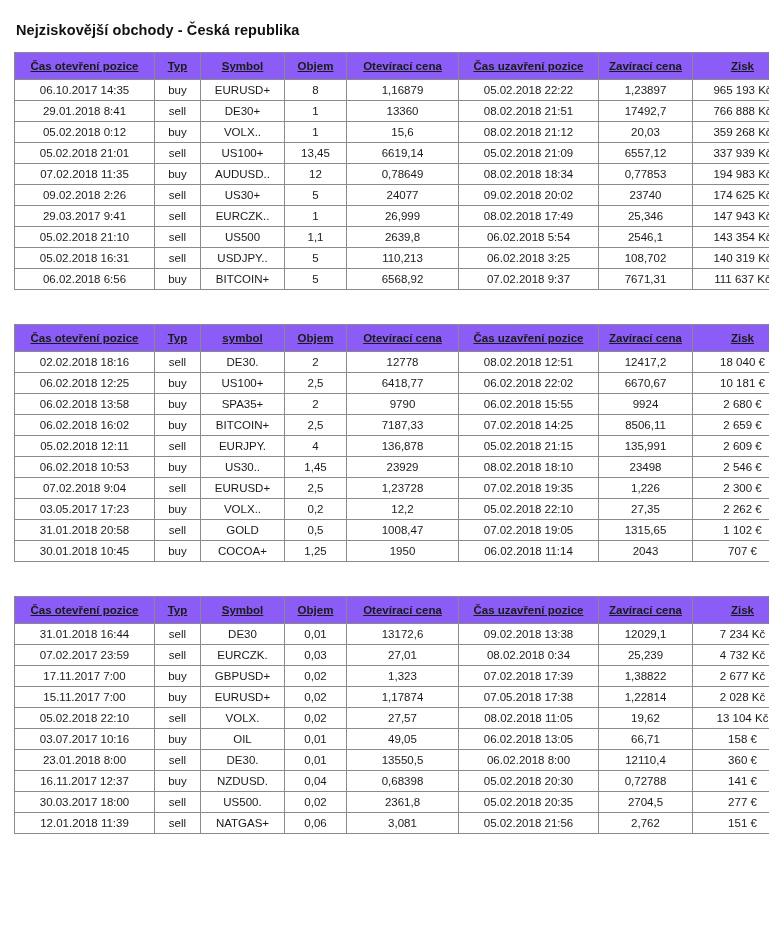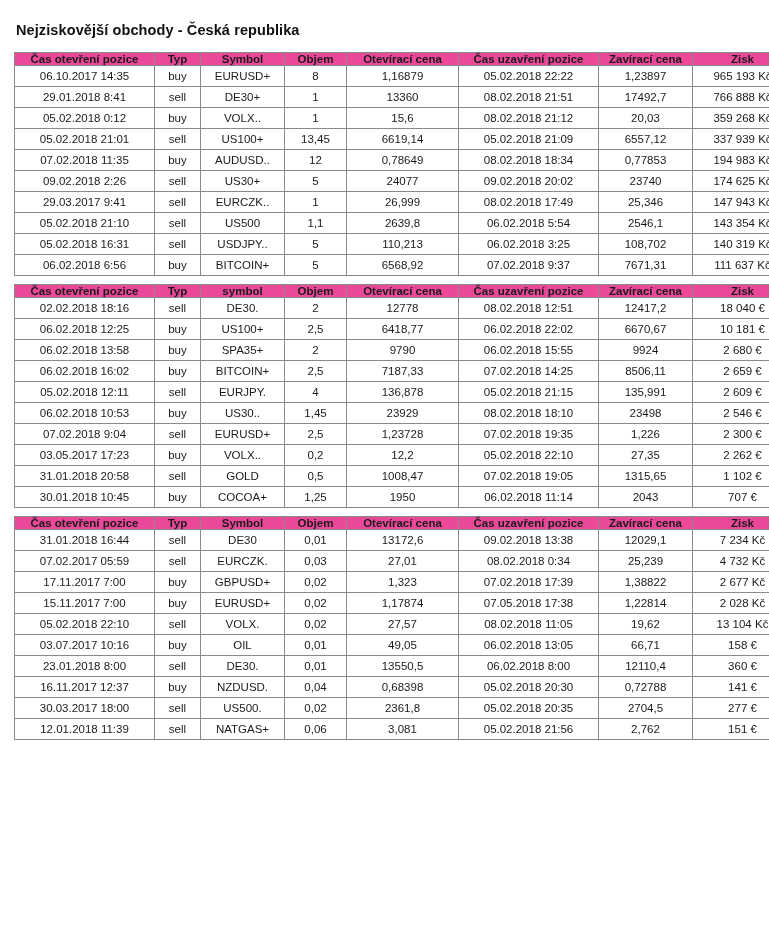--- a/index.html
+++ b/index.html
@@ -12,21 +12,21 @@
     min-height: 933px;
     font-family: "Liberation Sans", sans-serif;
     color: #1a1a1a;
   }
   .page {
     width: 769px;
     box-sizing: border-box;
     padding: 10px 14px 8px 14px;
   }
   .section {
-    margin-bottom: 8px;
+    margin-bottom: 34px;
   }
   .section-title {
     font-size: 14.5px;
     font-weight: bold;
     color: #111111;
     margin: 8px 0 14px 2px;
     letter-spacing: 0.1px;
   }
   table.trades {
     border-collapse: collapse;
@@ -39,22 +39,23 @@
     border: 1px solid #8a8a8a;
     padding: 4px 4px;
     text-align: center;
     white-space: nowrap;
     overflow: hidden;
     background: #ffffff;
   }
   table.trades th {
     font-weight: bold;
     font-size: 11.5px;
-    background: #ec4899;
-    padding: 0 4px;
+    background: #8b5cf6;
+    padding: 7px 4px;
+    text-decoration: underline;
   }
   table.trades td.num {
     text-align: center;
   }
   
   col.c-open   { width: 140px; }
   col.c-type   { width: 46px; }
   col.c-symbol { width: 84px; }
   col.c-volume { width: 62px; }
   col.c-oprice { width: 112px; }
@@ -357,21 +358,21 @@
           <td>31.01.2018 16:44</td>
           <td>sell</td>
           <td>DE30</td>
           <td class="num">0,01</td>
           <td class="num">13172,6</td>
           <td>09.02.2018 13:38</td>
           <td class="num">12029,1</td>
           <td class="num">7 234 Kč</td>
         </tr>
         <tr>
-          <td>07.02.2017 05:59</td>
+          <td>07.02.2017 23:59</td>
           <td>sell</td>
           <td>EURCZK.</td>
           <td class="num">0,03</td>
           <td class="num">27,01</td>
           <td>08.02.2018 0:34</td>
           <td class="num">25,239</td>
           <td class="num">4 732 Kč</td>
         </tr>
         <tr>
           <td>17.11.2017 7:00</td>

